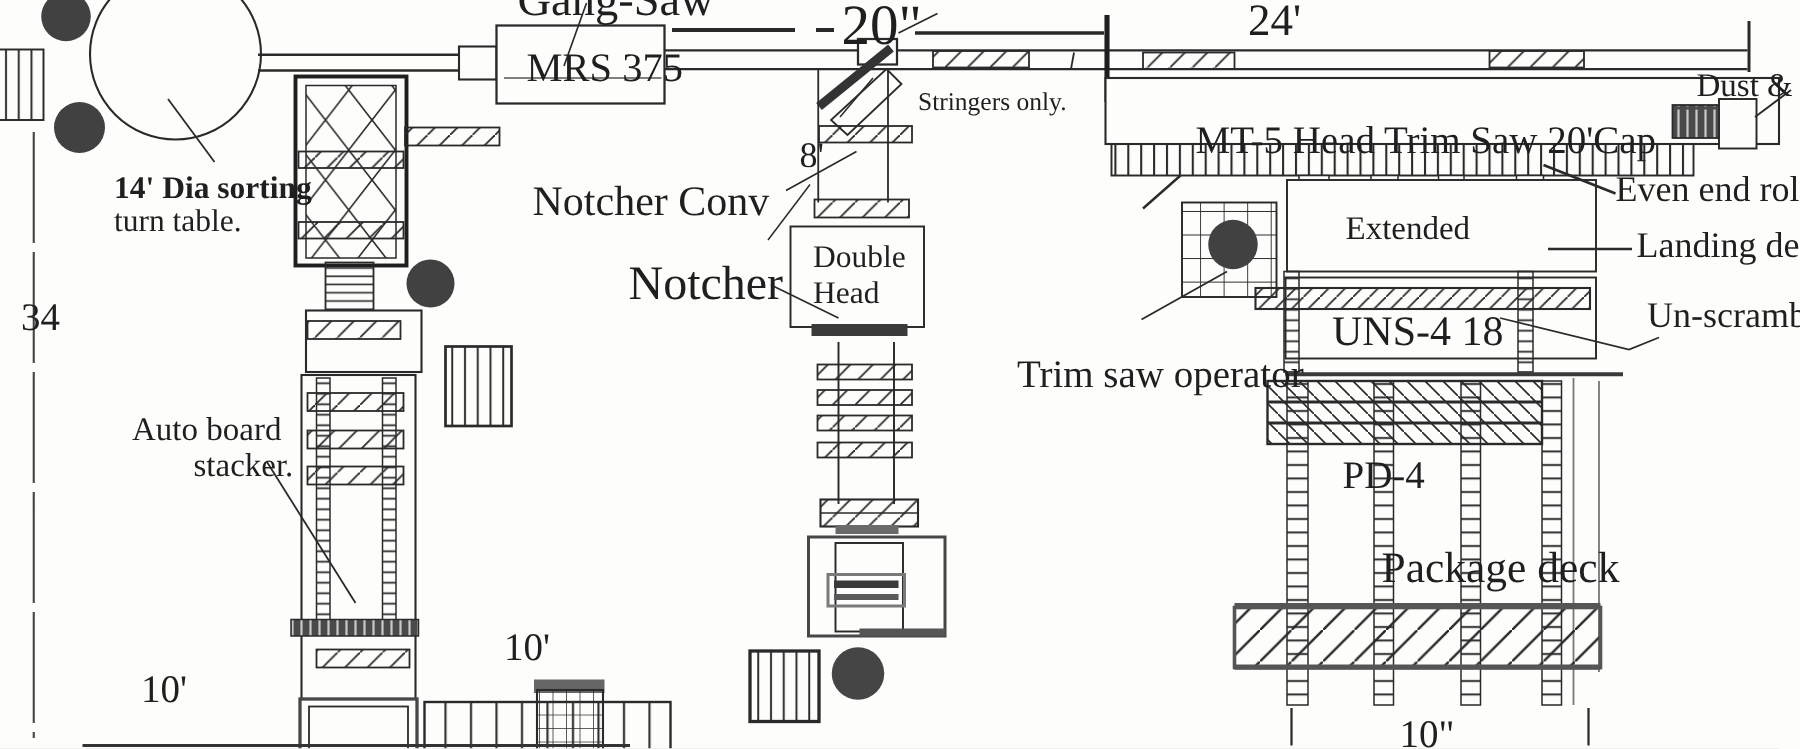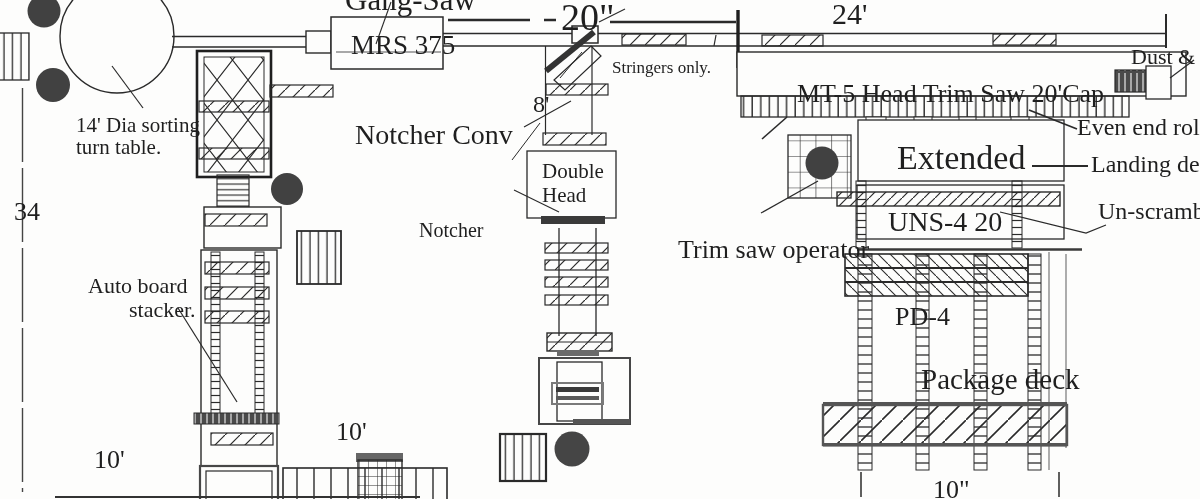--- a/index.html
+++ b/index.html
@@ -242,31 +242,31 @@
 
 <div class="lbl" style="left:345px;top:-16px;font-size:31px;">Gang-Saw</div>
 <div class="lbl" style="left:351px;top:31px;font-size:27px;">MRS 375</div>
 <div class="lbl" style="left:561px;top:-2px;font-size:38px;">20"</div>
 <div class="lbl" style="left:832px;top:-2px;font-size:30px;">24'</div>
 <div class="lbl" style="left:1131px;top:45px;font-size:22px;">Dust &amp;</div>
 <div class="lbl" style="left:797px;top:60px;font-size:26px;margin-top:20px;">MT-5 Head Trim Saw 20'Cap</div>
 <div class="lbl" style="left:612px;top:59px;font-size:17px;">Stringers only.</div>
 <div class="lbl" style="left:533px;top:92px;font-size:24px;">8'</div>
 <div class="lbl" style="left:355px;top:120px;font-size:28px;">Notcher Conv</div>
-<div class="lbl" style="left:76px;top:114px;font-size:21px;">14' Dia sorting</div>
+<div class="lbl" style="left:76px;top:114px;font-size:21px;font-weight:bold;">14' Dia sorting</div>
 <div class="lbl" style="left:76px;top:136px;font-size:21px;">turn table.</div>
 <div class="lbl" style="left:1077px;top:115px;font-size:24px;">Even end rolls</div>
-<div class="lbl" style="left:897px;top:140px;font-size:34px;">Extended</div>
+<div class="lbl" style="left:897px;top:140px;font-size:22px;">Extended</div>
 <div class="lbl" style="left:1091px;top:152px;font-size:24px;">Landing deck</div>
 <div class="lbl" style="left:542px;top:160px;font-size:21px;">Double</div>
 <div class="lbl" style="left:542px;top:184px;font-size:21px;">Head</div>
-<div class="lbl" style="left:419px;top:172px;font-size:20px;margin-top:48px;">Notcher</div>
+<div class="lbl" style="left:419px;top:172px;font-size:32px;">Notcher</div>
 <div class="lbl" style="left:14px;top:198px;font-size:26px;">34</div>
 <div class="lbl" style="left:1098px;top:199px;font-size:24px;">Un-scrambler</div>
-<div class="lbl" style="left:888px;top:207px;font-size:28px;">UNS-4 20</div>
+<div class="lbl" style="left:888px;top:207px;font-size:28px;">UNS-4 18</div>
 <div class="lbl" style="left:678px;top:236px;font-size:26px;text-align:right;">Trim saw operator</div>
 <div class="lbl" style="left:88px;top:274px;font-size:22px;">Auto board</div>
 <div class="lbl" style="left:88px;top:298px;font-size:22px;margin-left:41px;">stacker.</div>
 <div class="lbl" style="left:895px;top:303px;font-size:26px;">PD-4</div>
 <div class="lbl" style="left:873px;top:364px;font-size:29px;margin-left:48px;">Package deck</div>
 <div class="lbl" style="left:336px;top:418px;font-size:26px;">10'</div>
 <div class="lbl" style="left:94px;top:446px;font-size:26px;">10'</div>
 <div class="lbl" style="left:933px;top:476px;font-size:26px;">10"</div>
 
 </div>

